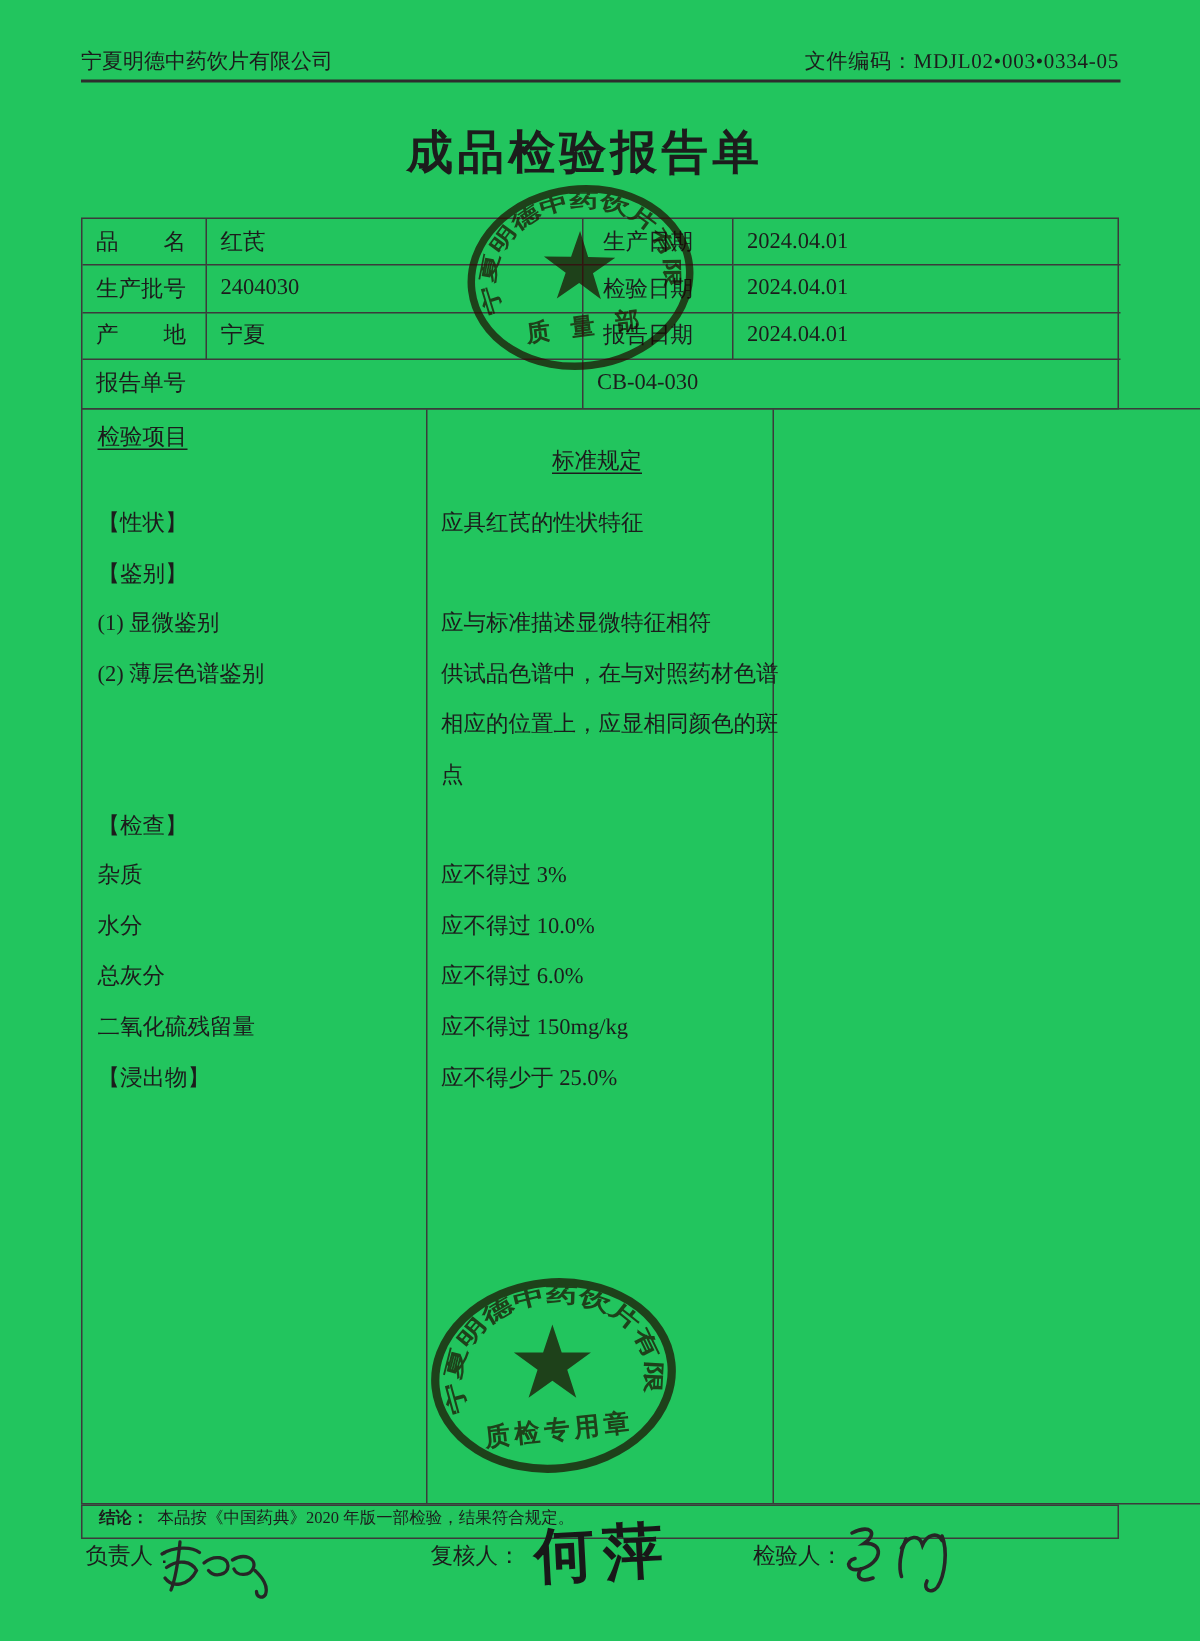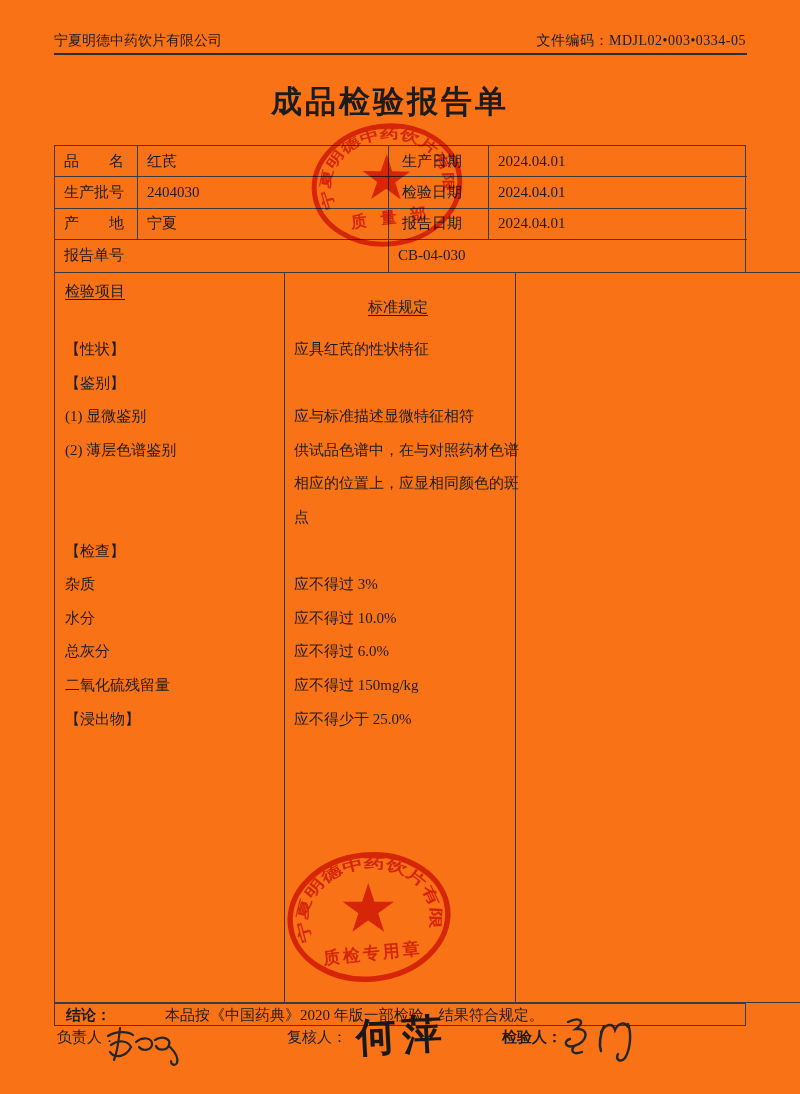--- a/index.html
+++ b/index.html
@@ -1,18 +1,18 @@
 <!DOCTYPE html>
 <html><head>
 <meta charset="utf-8">
 <style>
   html,body{margin:0;padding:0;background:#e8e8e8;}
   .page{
     position:relative;width:800px;height:1094px;margin:0 auto;
-    background:#f97316;overflow:hidden;
+    background:#22c55e;overflow:hidden;
     font-family:"Liberation Serif","DejaVu Serif",serif;
     color:#1c1c1c;
   }
   
   .doc-header{position:absolute;left:54px;top:32px;width:692px;display:flex;justify-content:space-between;font-size:14px;}
   .doc-header .code{letter-spacing:0.5px;}
   .header-rule{position:absolute;left:54px;top:53px;width:693px;height:2px;background:#2d2d2d;}
   
   .doc-title{position:absolute;left:0;top:81px;width:780px;text-align:center;
     font-size:31px;font-weight:bold;letter-spacing:3px;}
@@ -39,26 +39,26 @@
   .body-col{position:absolute;top:60px;white-space:pre;line-height:33.6px;}
   .body-col.c1{left:10px;width:216px;}
   .body-col.c2{left:239px;width:218px;}
   .body-col.c3{left:470px;width:218px;}
   
   .stamp{position:absolute;mix-blend-mode:multiply;opacity:0.88;pointer-events:none;}
   .stamp-top{left:299px;top:117px;}
   .stamp-bottom{left:276px;top:843px;}
   
   .conclusion-box{position:absolute;left:54px;top:1003px;width:692px;height:23px;
-    border:1px solid #3b3b3b;box-sizing:border-box;display:flex;align-items:flex-end;
-    padding-left:11px;font-size:15px;gap:48px;}
+    border:1px solid #3b3b3b;box-sizing:border-box;display:flex;align-items:flex-start;
+    padding-left:11px;font-size:11px;}
   .conclusion-box .lab{font-weight:bold;margin-right:6px;}
   
   .sig-label{position:absolute;top:1028px;font-size:15px;}
-  .sig-label.s1{left:57px;} .sig-label.s2{left:287px;} .sig-label.s3{left:502px;font-weight:bold;}
+  .sig-label.s1{left:57px;} .sig-label.s2{left:287px;} .sig-label.s3{left:502px;}
   .sig-svg{position:absolute;}
   .sig1{left:100px;top:1020px;} .sig3{left:556px;top:1010px;}
   .sig-name{position:absolute;left:356px;top:1008px;font-size:40px;font-weight:600;
     transform:rotate(-3deg);letter-spacing:6px;color:#181818;}
 </style>
 </head>
 <body>
 
 <div class="page">
 

